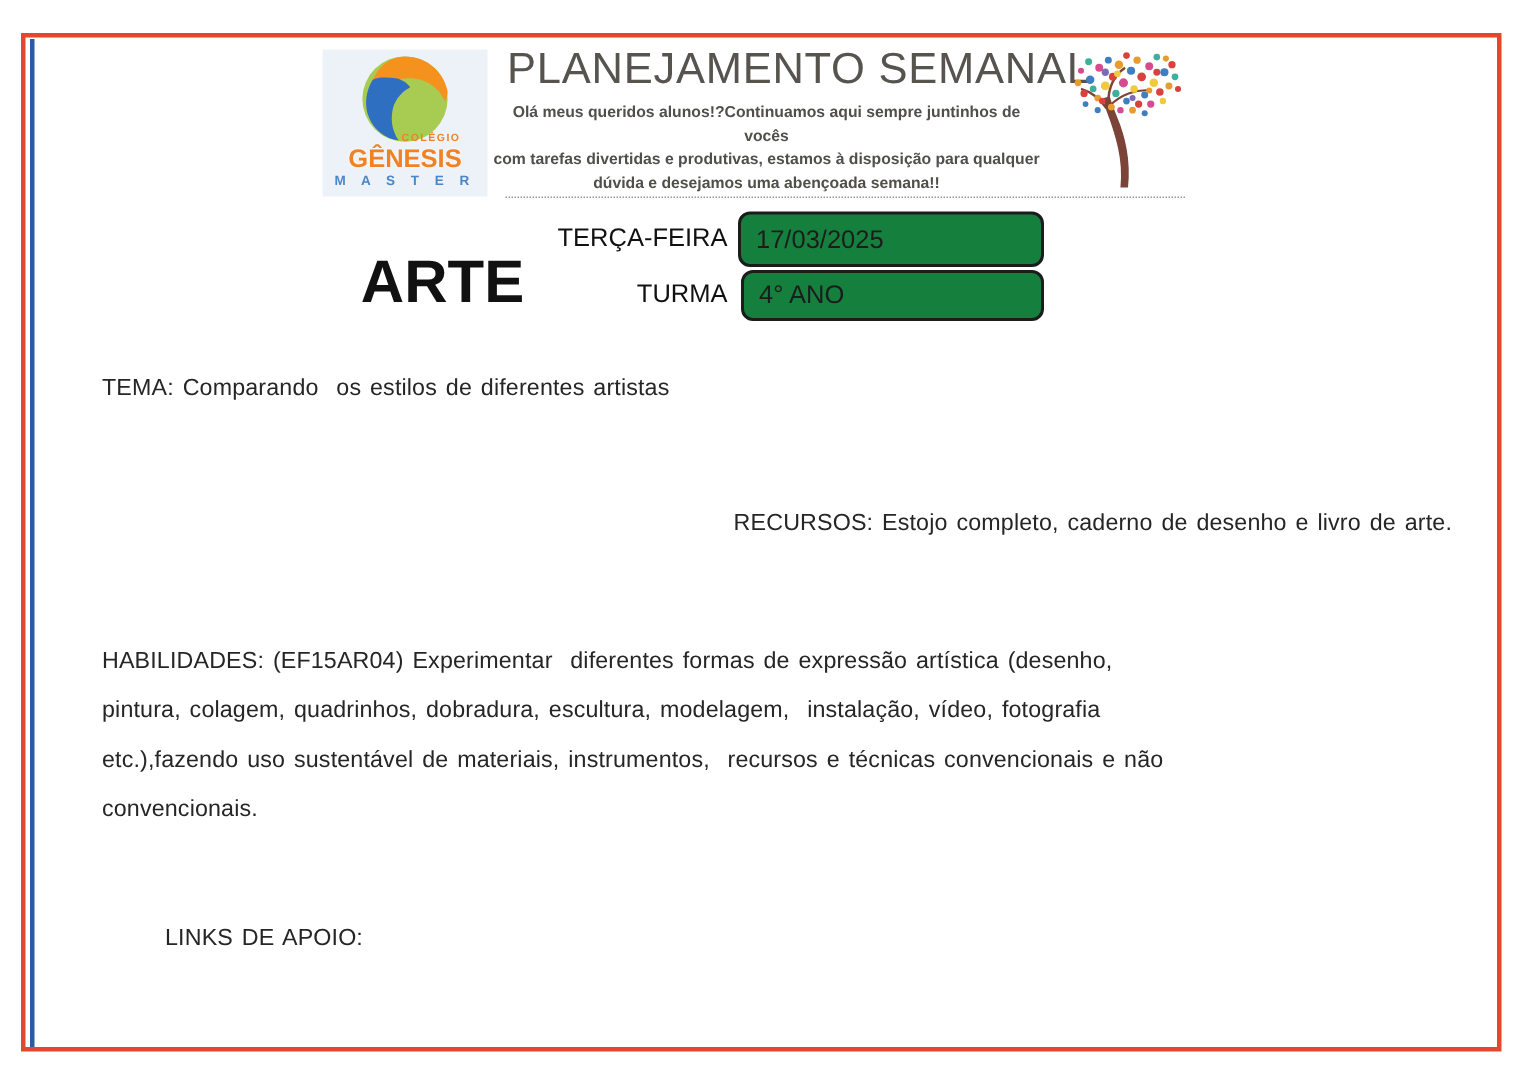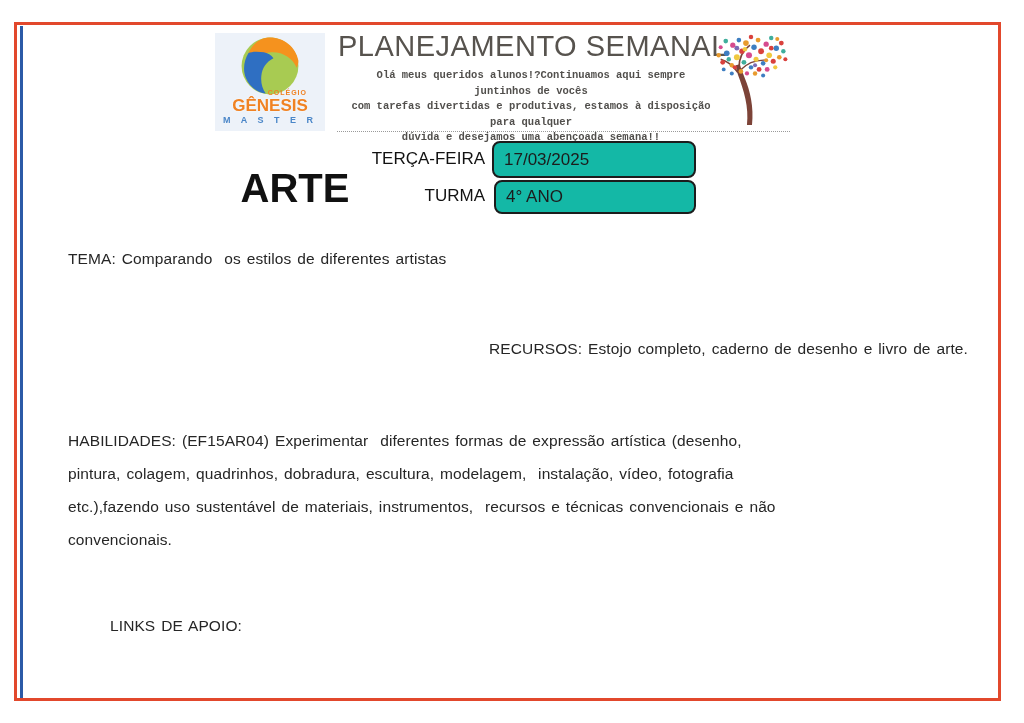--- a/index.html
+++ b/index.html
@@ -14,32 +14,32 @@
   .logo-emblem{position:absolute;left:24px;top:2px;width:62px;height:62px;}
   .logo-text{position:absolute;left:0;top:56px;width:110px;text-align:center;line-height:1;}
   .logo-colegio{font-size:7px;font-weight:bold;color:#F08223;letter-spacing:1px;
                 display:block;text-align:right;padding-right:18px;}
   .logo-genesis{font-size:17px;font-weight:bold;color:#F08223;display:block;margin-top:1px;
                 text-shadow:0 0 2px #fff;}
   .logo-master{font-size:9px;font-weight:bold;color:#4A86C8;letter-spacing:4px;display:block;margin-top:2px;}
 
   .main-title{position:absolute;left:338px;top:30px;width:378px;text-align:center;
               font-size:29px;color:#57534E;letter-spacing:.5px;white-space:nowrap;}
-  .subtitle{position:absolute;left:348px;top:68px;width:366px;text-align:center;
-            font-size:10.5px;font-weight:600;color:#514F4C;line-height:15.5px;white-space:pre-wrap;font-family:Liberation Mono, monospace;}
+  .subtitle{position:absolute;left:328px;top:68px;width:366px;text-align:center;
+            font-size:10.5px;font-weight:600;color:#514F4C;line-height:15.5px;white-space:pre-wrap;}
   .tree{position:absolute;left:710px;top:32px;width:82px;height:96px;}
   .dotted-sep{position:absolute;left:337px;top:131px;width:453px;border-top:1.5px dotted #9a9a9a;}
 
   
   .subject{position:absolute;left:230px;top:166px;width:130px;text-align:center;
            font-size:40px;font-weight:bold;color:#111;line-height:1.1;}
   .field-label{position:absolute;width:130px;text-align:right;font-size:17px;font-weight:normal;color:#111;}
   .day-label{left:355px;top:149px;}
   .class-label{left:355px;top:186px;}
-  .field-box{position:absolute;border:2px solid #1c1c1c;border-radius:8px;background:#14b8a6;
+  .field-box{position:absolute;border:2px solid #1c1c1c;border-radius:8px;background:#15803d;
              display:flex;align-items:center;padding-left:10px;font-size:17px;color:#1c1c1c;
              box-sizing:border-box;}
   .day-box{left:492px;top:141px;width:204px;height:37px;}
   .class-box{left:494px;top:180px;width:202px;height:34px;}
 
   
   .body-line{position:absolute;left:68px;margin:0;font-size:15.5px;color:#262626;
              word-spacing:1.5px;letter-spacing:.1px;}
   .body-line b{font-weight:normal;}
   .body-line .txt{white-space:pre-wrap;margin-top:28px;}

